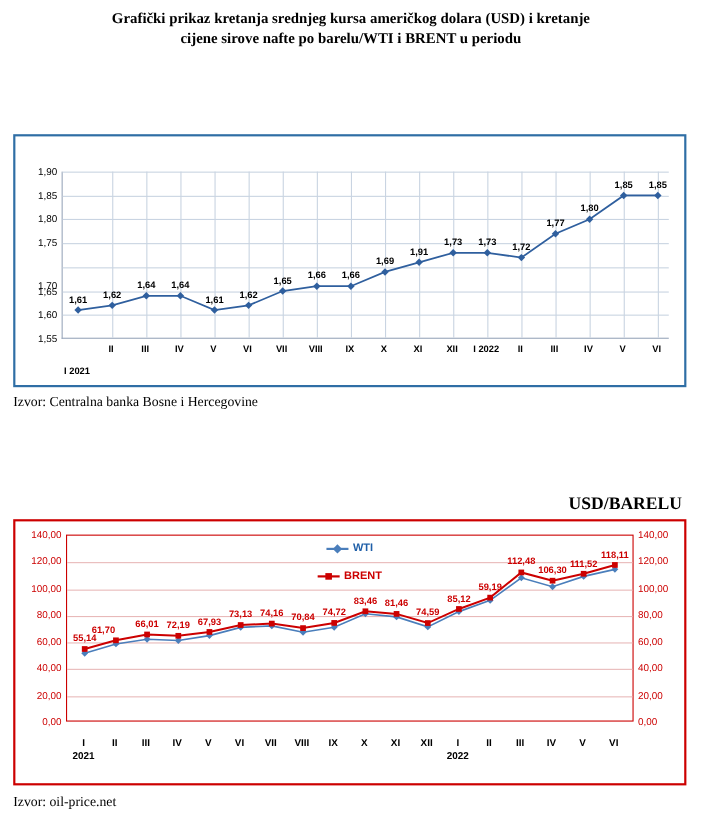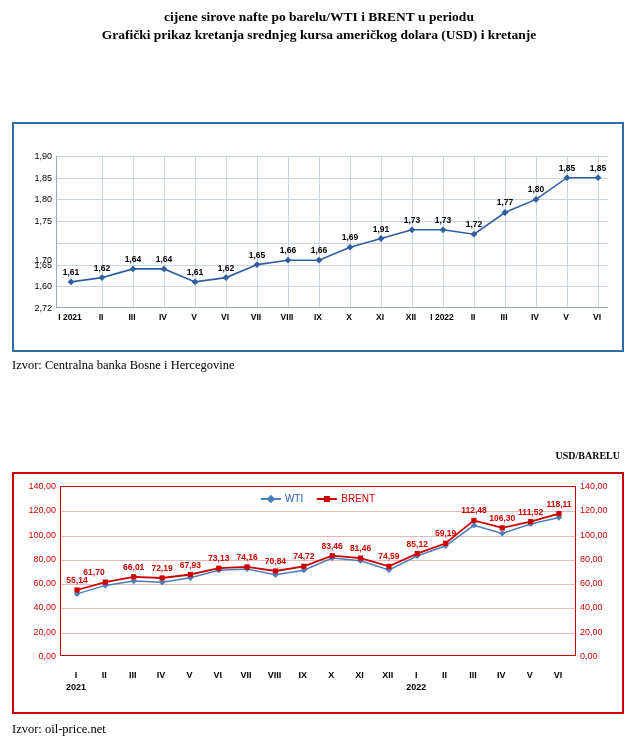--- a/index.html
+++ b/index.html
@@ -123,21 +123,21 @@
     font-size: 12.5px;
   }
 
   
   #usd-barelu {
     position: absolute;
     right: 18px;
     top: 450px;
     font-family: "Liberation Serif", serif;
     font-weight: bold;
-    font-size: 10px;
+    font-size: 16px;
   }
   #chart2-box {
     position: absolute;
     left: 12px;
     top: 472px;
     width: 612px;
     height: 242px;
     border: 2px solid #cc0000;
     background: #ffffff;
     box-sizing: border-box;
@@ -188,22 +188,23 @@
   #c2-legend {
     position: absolute;
     top: 6px;
     left: 50%;
     transform: translateX(-50%);
     display: flex;
     gap: 14px;
     align-items: center;
     font-family: "Liberation Sans", sans-serif;
     font-size: 10px;
-    font-weight: normal;
+    font-weight: bold;
     color: #1f5fa8;
+    flex-direction: column;
   }
   .legend-entry { display: flex; align-items: center; gap: 4px; }
   .legend-entry.brent { color: #cc0000; }
   .lg-line { width: 20px; height: 2px; background: #4a7ebb; position: relative; }
   .lg-line.red { background: #cc0000; }
   .lg-marker {
     position: absolute;
     left: 7px; top: -2px;
     width: 6px; height: 6px;
     background: #4a7ebb;
@@ -235,28 +236,28 @@
     left: 12px;
     top: 722px;
     font-family: "Liberation Serif", serif;
     font-size: 12.5px;
   }
 </style>
 </head>
 <body>
 
 <div id="page-title">
+  <div>Grafički prikaz kretanja srednjeg kursa američkog dolara (USD) i kretanje</div>
   <div>cijene sirove nafte po barelu/WTI i BRENT u periodu</div>
-  <div>Grafički prikaz kretanja srednjeg kursa američkog dolara (USD) i kretanje</div>
 </div>
 
 <div id="chart1-box">
   <div id="chart1-plotwrap">
     <div class="c1-ylabels" id="c1-ylabels">
-        <span style="top: 152px;">2,72</span>
+        <span style="top: 152px;">1,55</span>
         <span style="top: 130.286px;">1,60</span>
         <span style="top: 108.571px;">1,65</span>
         <span style="top: 104px;">1,70</span>
         <span style="top: 65.1429px;">1,75</span>
         <span style="top: 43.4286px;">1,80</span>
         <span style="top: 21.7143px;">1,85</span>
         <span style="top: 0px;">1,90</span>
       </div>
     <div id="c1-plot">
         <div class="gridline" style="top: 130.286px;"></div>
@@ -317,21 +318,21 @@
         <div class="c1-dotlabel" style="left: 324px; top: 77.5143px;">1,91</div>
         <div class="c1-dotlabel" style="left: 355px; top: 68.8286px;">1,73</div>
         <div class="c1-dotlabel" style="left: 386px; top: 68.8286px;">1,73</div>
         <div class="c1-dotlabel" style="left: 417px; top: 73.1714px;">1,72</div>
         <div class="c1-dotlabel" style="left: 448px; top: 51.4571px;">1,77</div>
         <div class="c1-dotlabel" style="left: 479px; top: 38.4286px;">1,80</div>
         <div class="c1-dotlabel" style="left: 510px; top: 16.7143px;">1,85</div>
         <div class="c1-dotlabel" style="left: 541px; top: 16.7143px;">1,85</div>
       </div>
     <div id="c1-xlabels">
-        <span style="left: 14px;">I 2021</span>
+        <span style="left: 14px; margin-top: 20px;">I 2021</span>
         <span style="left: 45px;">II</span>
         <span style="left: 76px;">III</span>
         <span style="left: 107px;">IV</span>
         <span style="left: 138px;">V</span>
         <span style="left: 169px;">VI</span>
         <span style="left: 200px;">VII</span>
         <span style="left: 231px;">VIII</span>
         <span style="left: 262px;">IX</span>
         <span style="left: 293px;">X</span>
         <span style="left: 324px;">XI</span>

